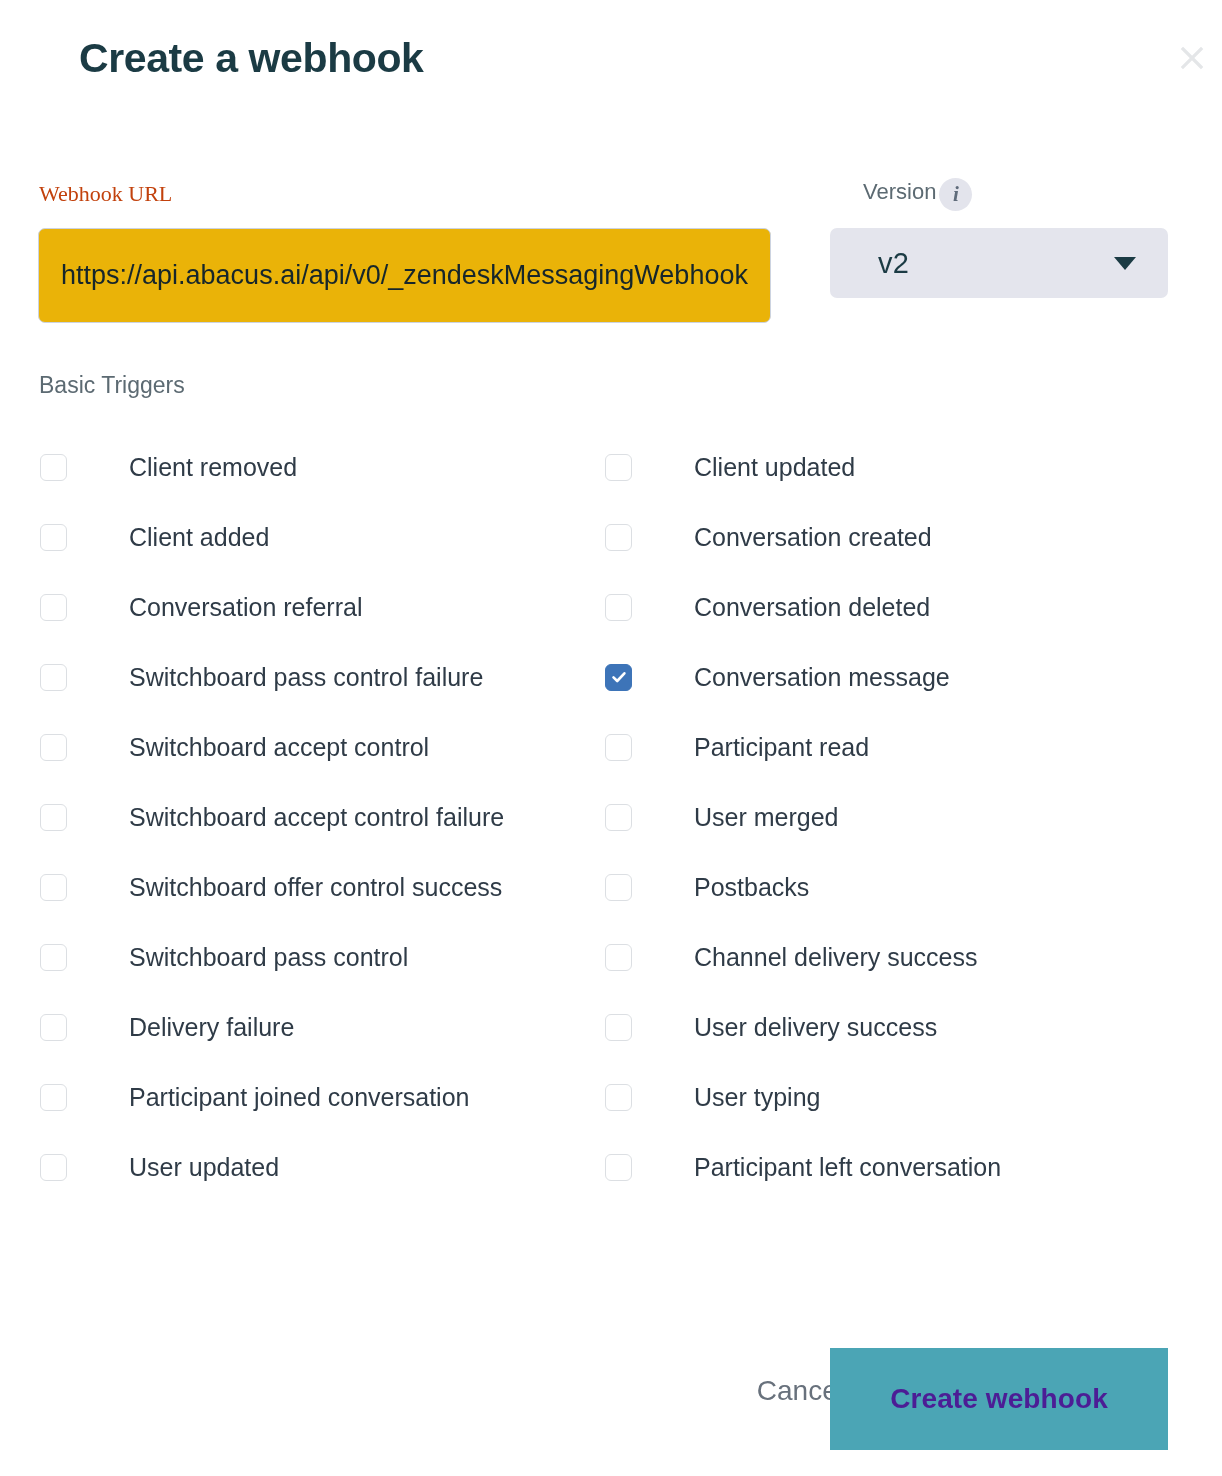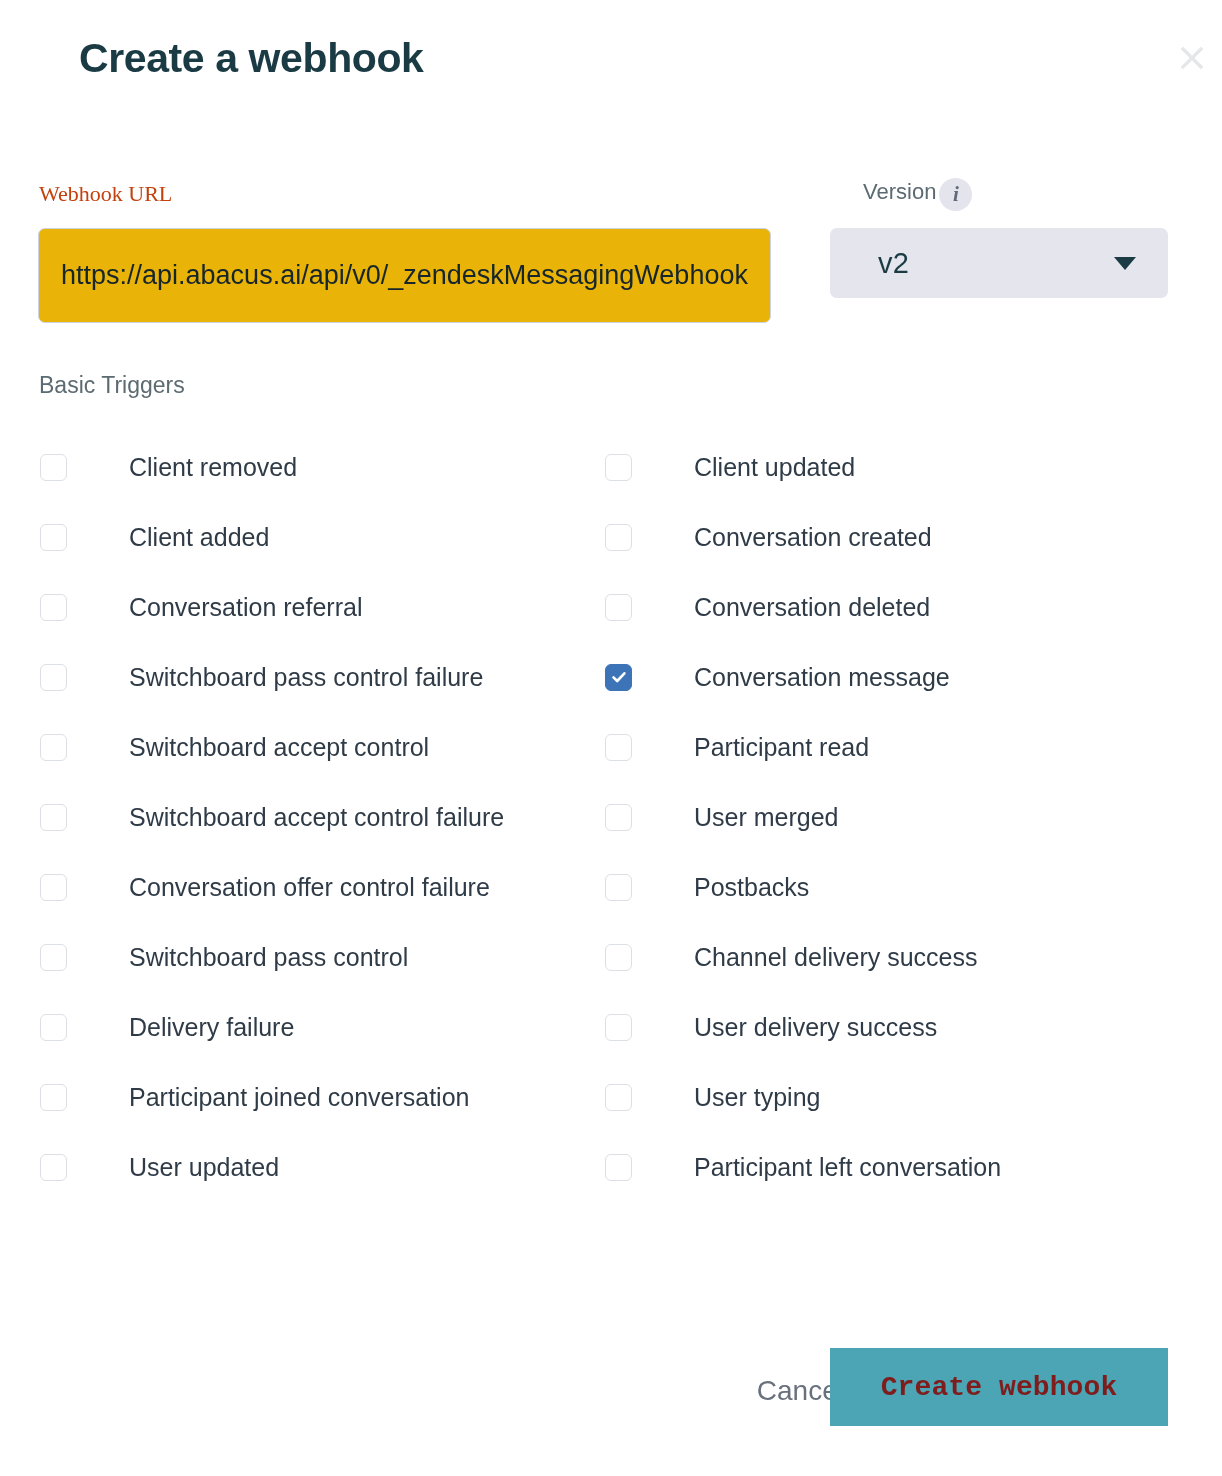--- a/index.html
+++ b/index.html
@@ -217,25 +217,25 @@
     color: #68717c;
     cursor: pointer;
     padding: 8px 4px;
     line-height: 34px;
   }
   .create-button {
     position: absolute;
     left: 830px;
     top: 0px;
     width: 338px;
-    height: 78px;
+    height: 102px;
     background: #4ba5b5;
     border: none;
-    color: #7f1d1d;
-    font-family: Liberation Mono, monospace;
+    color: #4c1d95;
+    font-family: Liberation Sans, sans-serif;
     font-size: 28px;
     font-weight: bold;
     letter-spacing: 0.1px;
     cursor: pointer;
   }
 </style>
 </head>
 <body>
 
 <div class="dialog-header">
@@ -286,21 +286,21 @@
       <div class="trigger-row">
         <span class="cbox"></span>
         <span class="trigger-label">Switchboard accept control</span>
       </div>
       <div class="trigger-row">
         <span class="cbox"></span>
         <span class="trigger-label">Switchboard accept control failure</span>
       </div>
       <div class="trigger-row">
         <span class="cbox"></span>
-        <span class="trigger-label">Conversation offer control failure</span>
+        <span class="trigger-label">Switchboard offer control success</span>
       </div>
       <div class="trigger-row">
         <span class="cbox"></span>
         <span class="trigger-label">Switchboard pass control</span>
       </div>
       <div class="trigger-row">
         <span class="cbox"></span>
         <span class="trigger-label">Delivery failure</span>
       </div>
       <div class="trigger-row">

